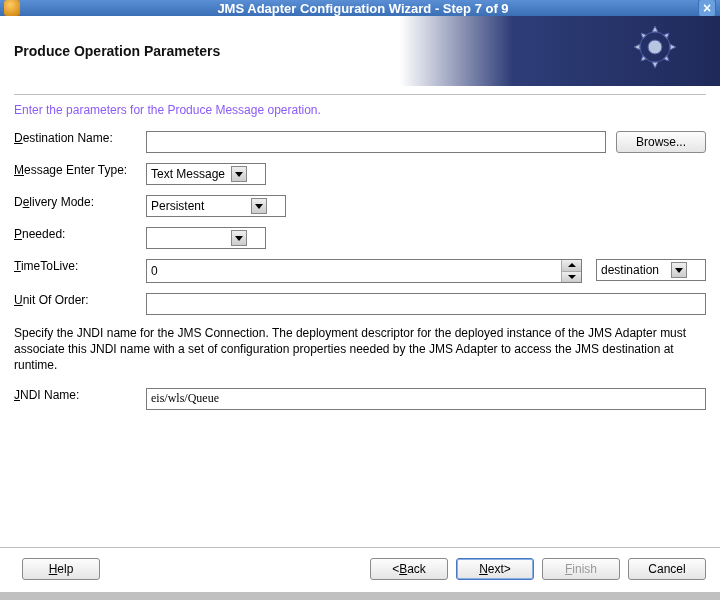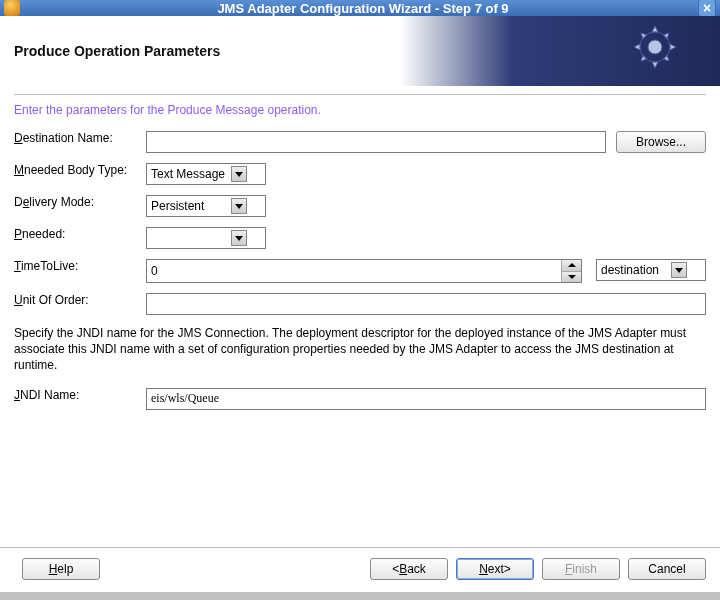--- a/index.html
+++ b/index.html
@@ -218,30 +218,30 @@
 
     <div class="form-row">
       <div class="label-col"><span class="u">D</span><span>estination Name:</span></div>
       <input type="text" class="field dest-input" value="" style="">
       <div class="btn browse-btn">
           <span>Browse...</span>
         </div>
     </div>
 
     <div class="form-row">
-      <div class="label-col"><span class="u">M</span><span>needed Body Type:</span></div>
+      <div class="label-col"><span class="u">M</span><span>essage Enter Type:</span></div>
       <div class="select" style="width:120px">
         <span>Text Message</span>
         <span class="arrow-btn"></span>
       </div>
     </div>
 
     <div class="form-row">
       <div class="label-col"><span>D</span><span class="u">e</span><span>livery Mode:</span></div>
-      <div class="select" style="width:120px">
+      <div class="select" style="width:140px">
         <span>Persistent</span>
         <span class="arrow-btn"></span>
       </div>
     </div>
 
     <div class="form-row">
       <div class="label-col"><span class="u">P</span><span>needed:</span></div>
       <div class="select" style="width:120px">
         <span></span>
         <span class="arrow-btn"></span>

